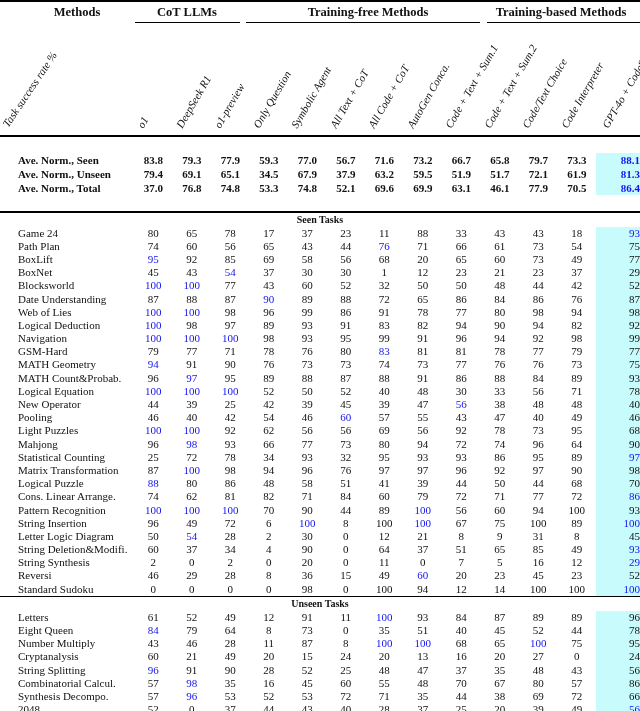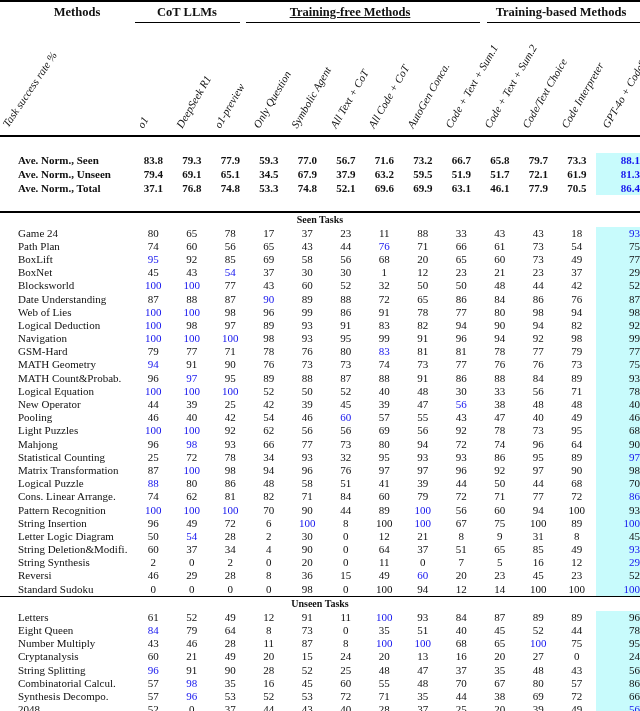--- a/index.html
+++ b/index.html
@@ -14,21 +14,21 @@
   .rule.thin { height:1.1px; }
 
   
   #header { position:relative; height:133px; }
   .group-label {
     position:absolute; top:3px; transform:translateX(-50%);
     font-weight:bold; font-size:12.5px; white-space:nowrap; z-index:2;
   }
   #gh-methods   { left:77px; }
   #gh-cot       { left:187px; }
-  #gh-free      { left:350px;text-decoration:underline; }
+  #gh-free      { left:368px; }
   #gh-based     { left:561px;text-align:center; }
   .group-underline { position:absolute; top:20px; height:1px; background:#000; }
   #ul-cot   { left:135px; width:105px; }
   #ul-free  { left:246px; width:234px; }
   #ul-based { left:487px; width:153px; }
   #header-highlight {
     position:absolute; left:596px; top:23px; width:44px; height:110px; z-index:0;
   }
   .rot {
     position:absolute; bottom:5px; white-space:nowrap;
@@ -116,21 +116,21 @@
         <div class="cell">63.2</div>
         <div class="cell">59.5</div>
         <div class="cell">51.9</div>
         <div class="cell">51.7</div>
         <div class="cell">72.1</div>
         <div class="cell">61.9</div>
         <div class="cell last blue">81.3</div>
       </div>
       <div class="row">
         <div class="cell-label">Ave. Norm., Total</div>
-        <div class="cell">37.1</div>
+        <div class="cell">37.0</div>
         <div class="cell">76.8</div>
         <div class="cell">74.8</div>
         <div class="cell">53.3</div>
         <div class="cell">74.8</div>
         <div class="cell">52.1</div>
         <div class="cell">69.6</div>
         <div class="cell">69.9</div>
         <div class="cell">63.1</div>
         <div class="cell">46.1</div>
         <div class="cell">77.9</div>

